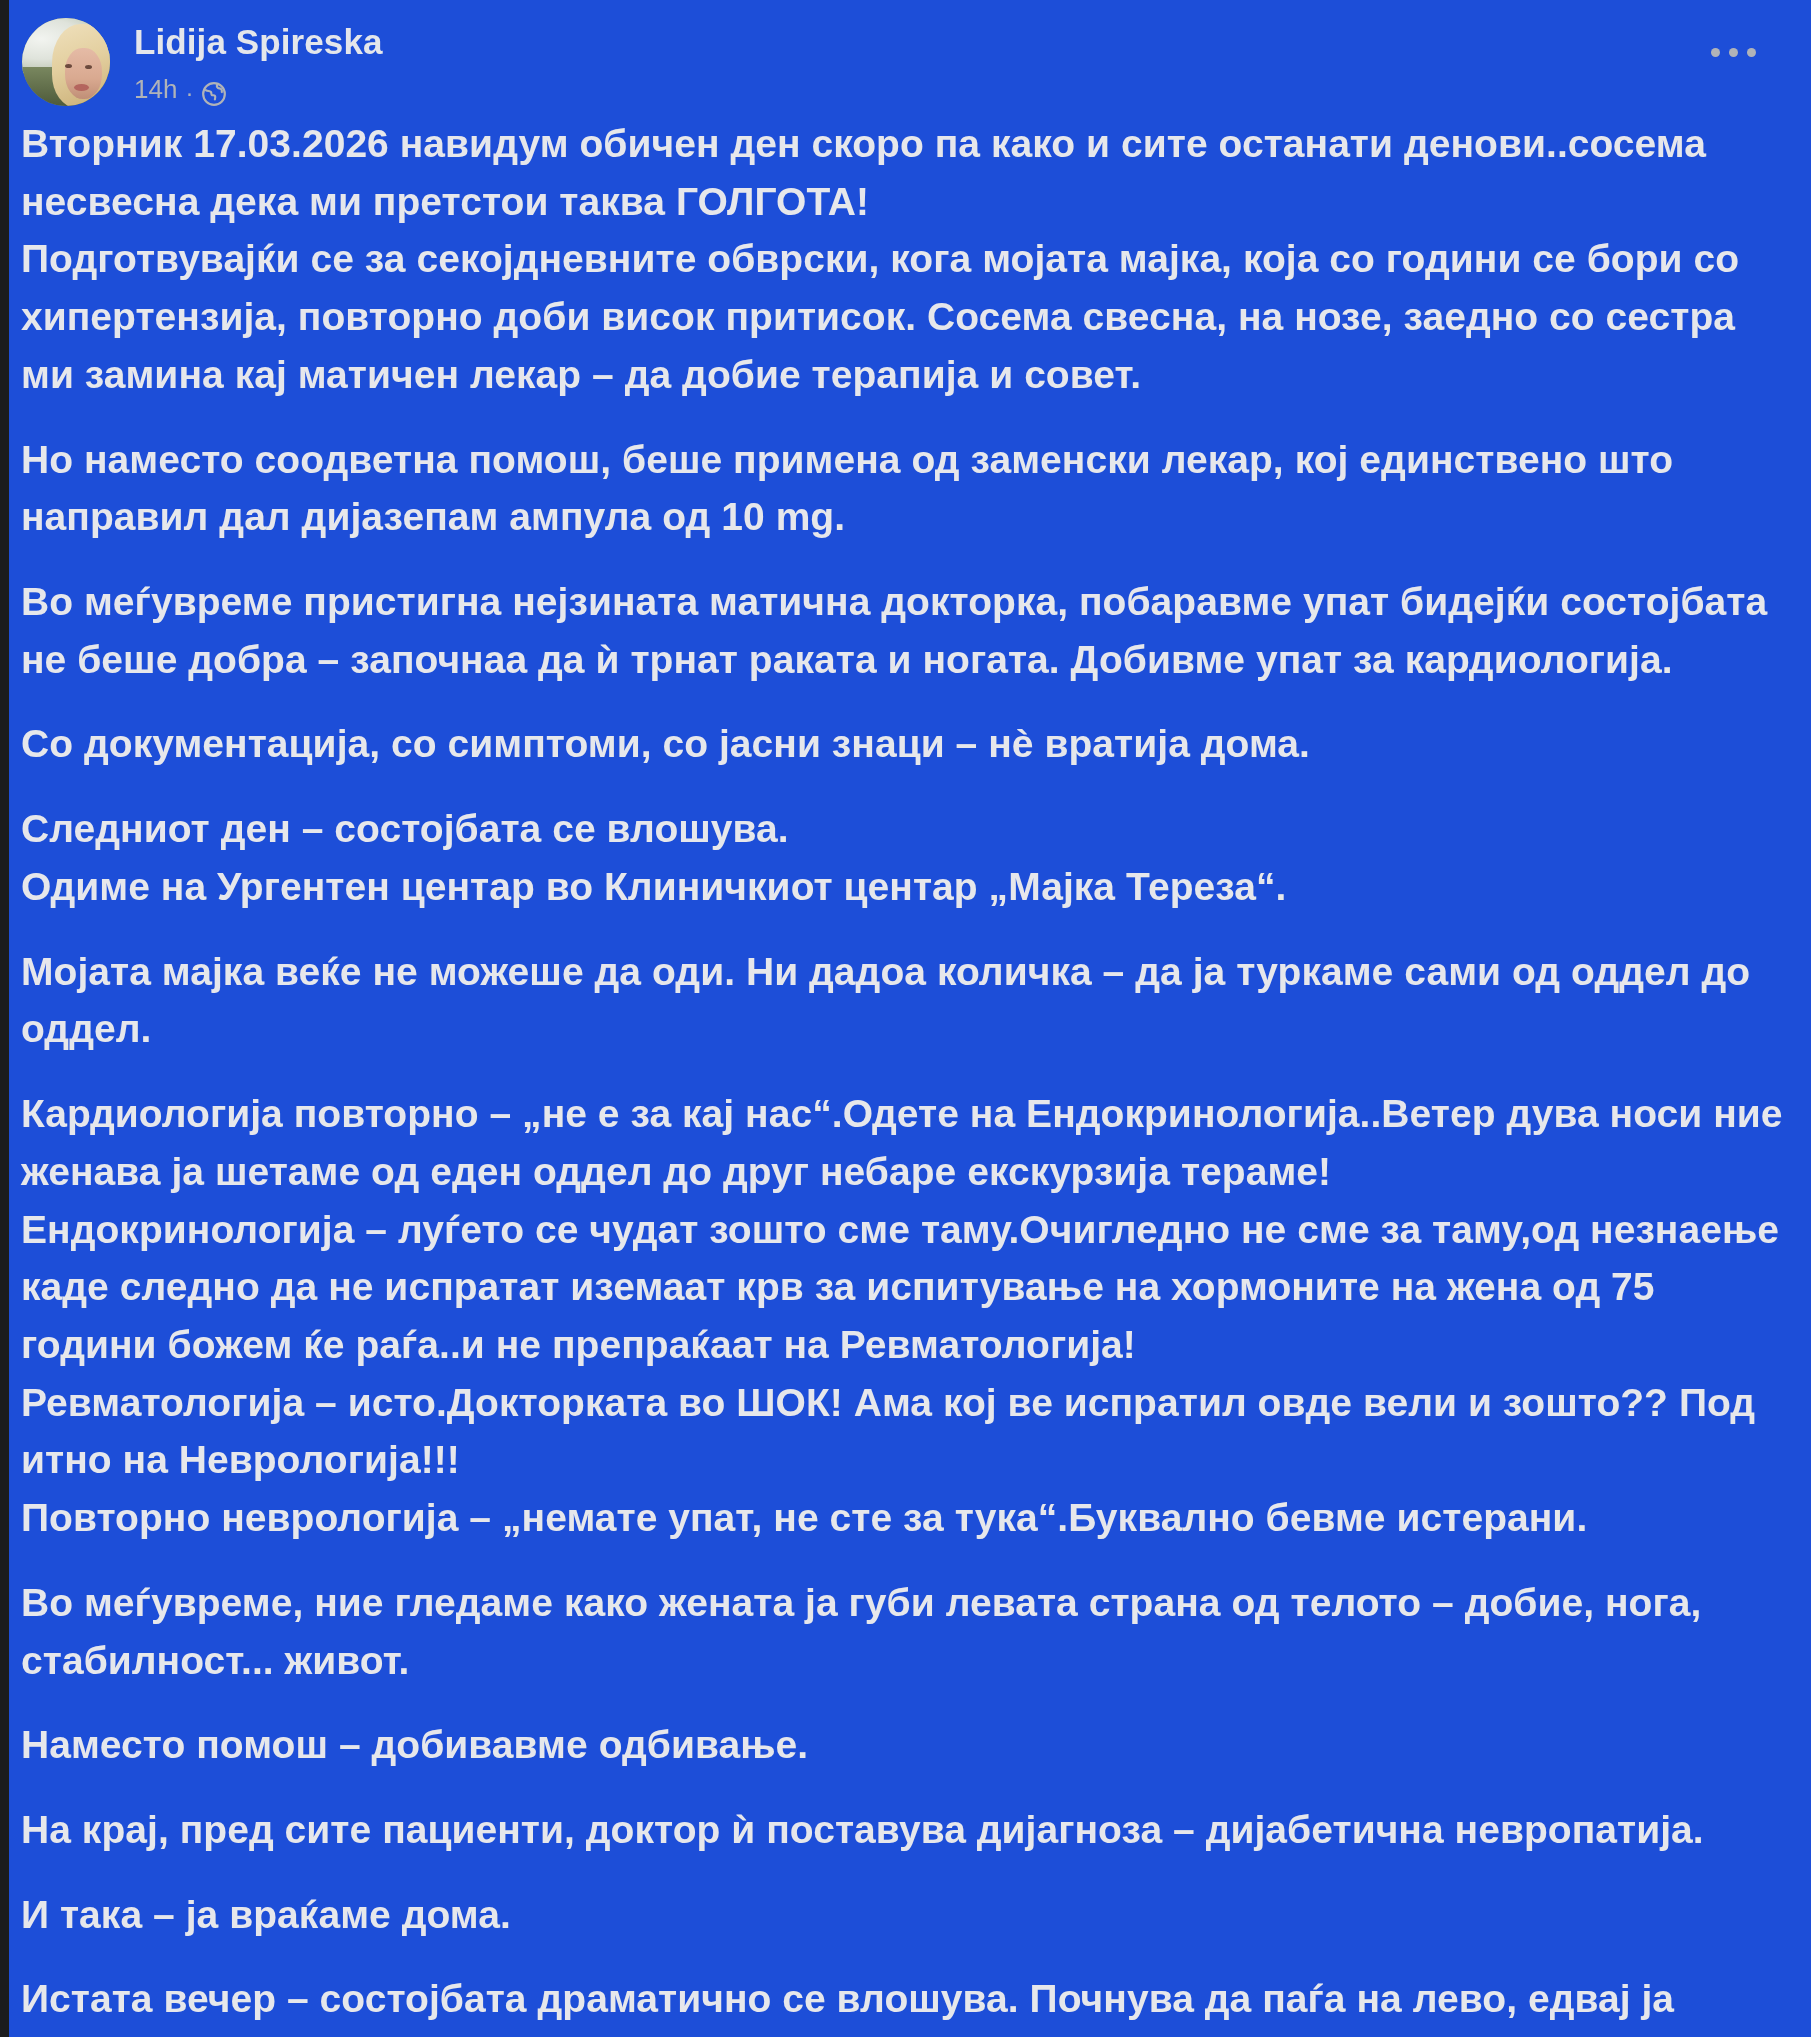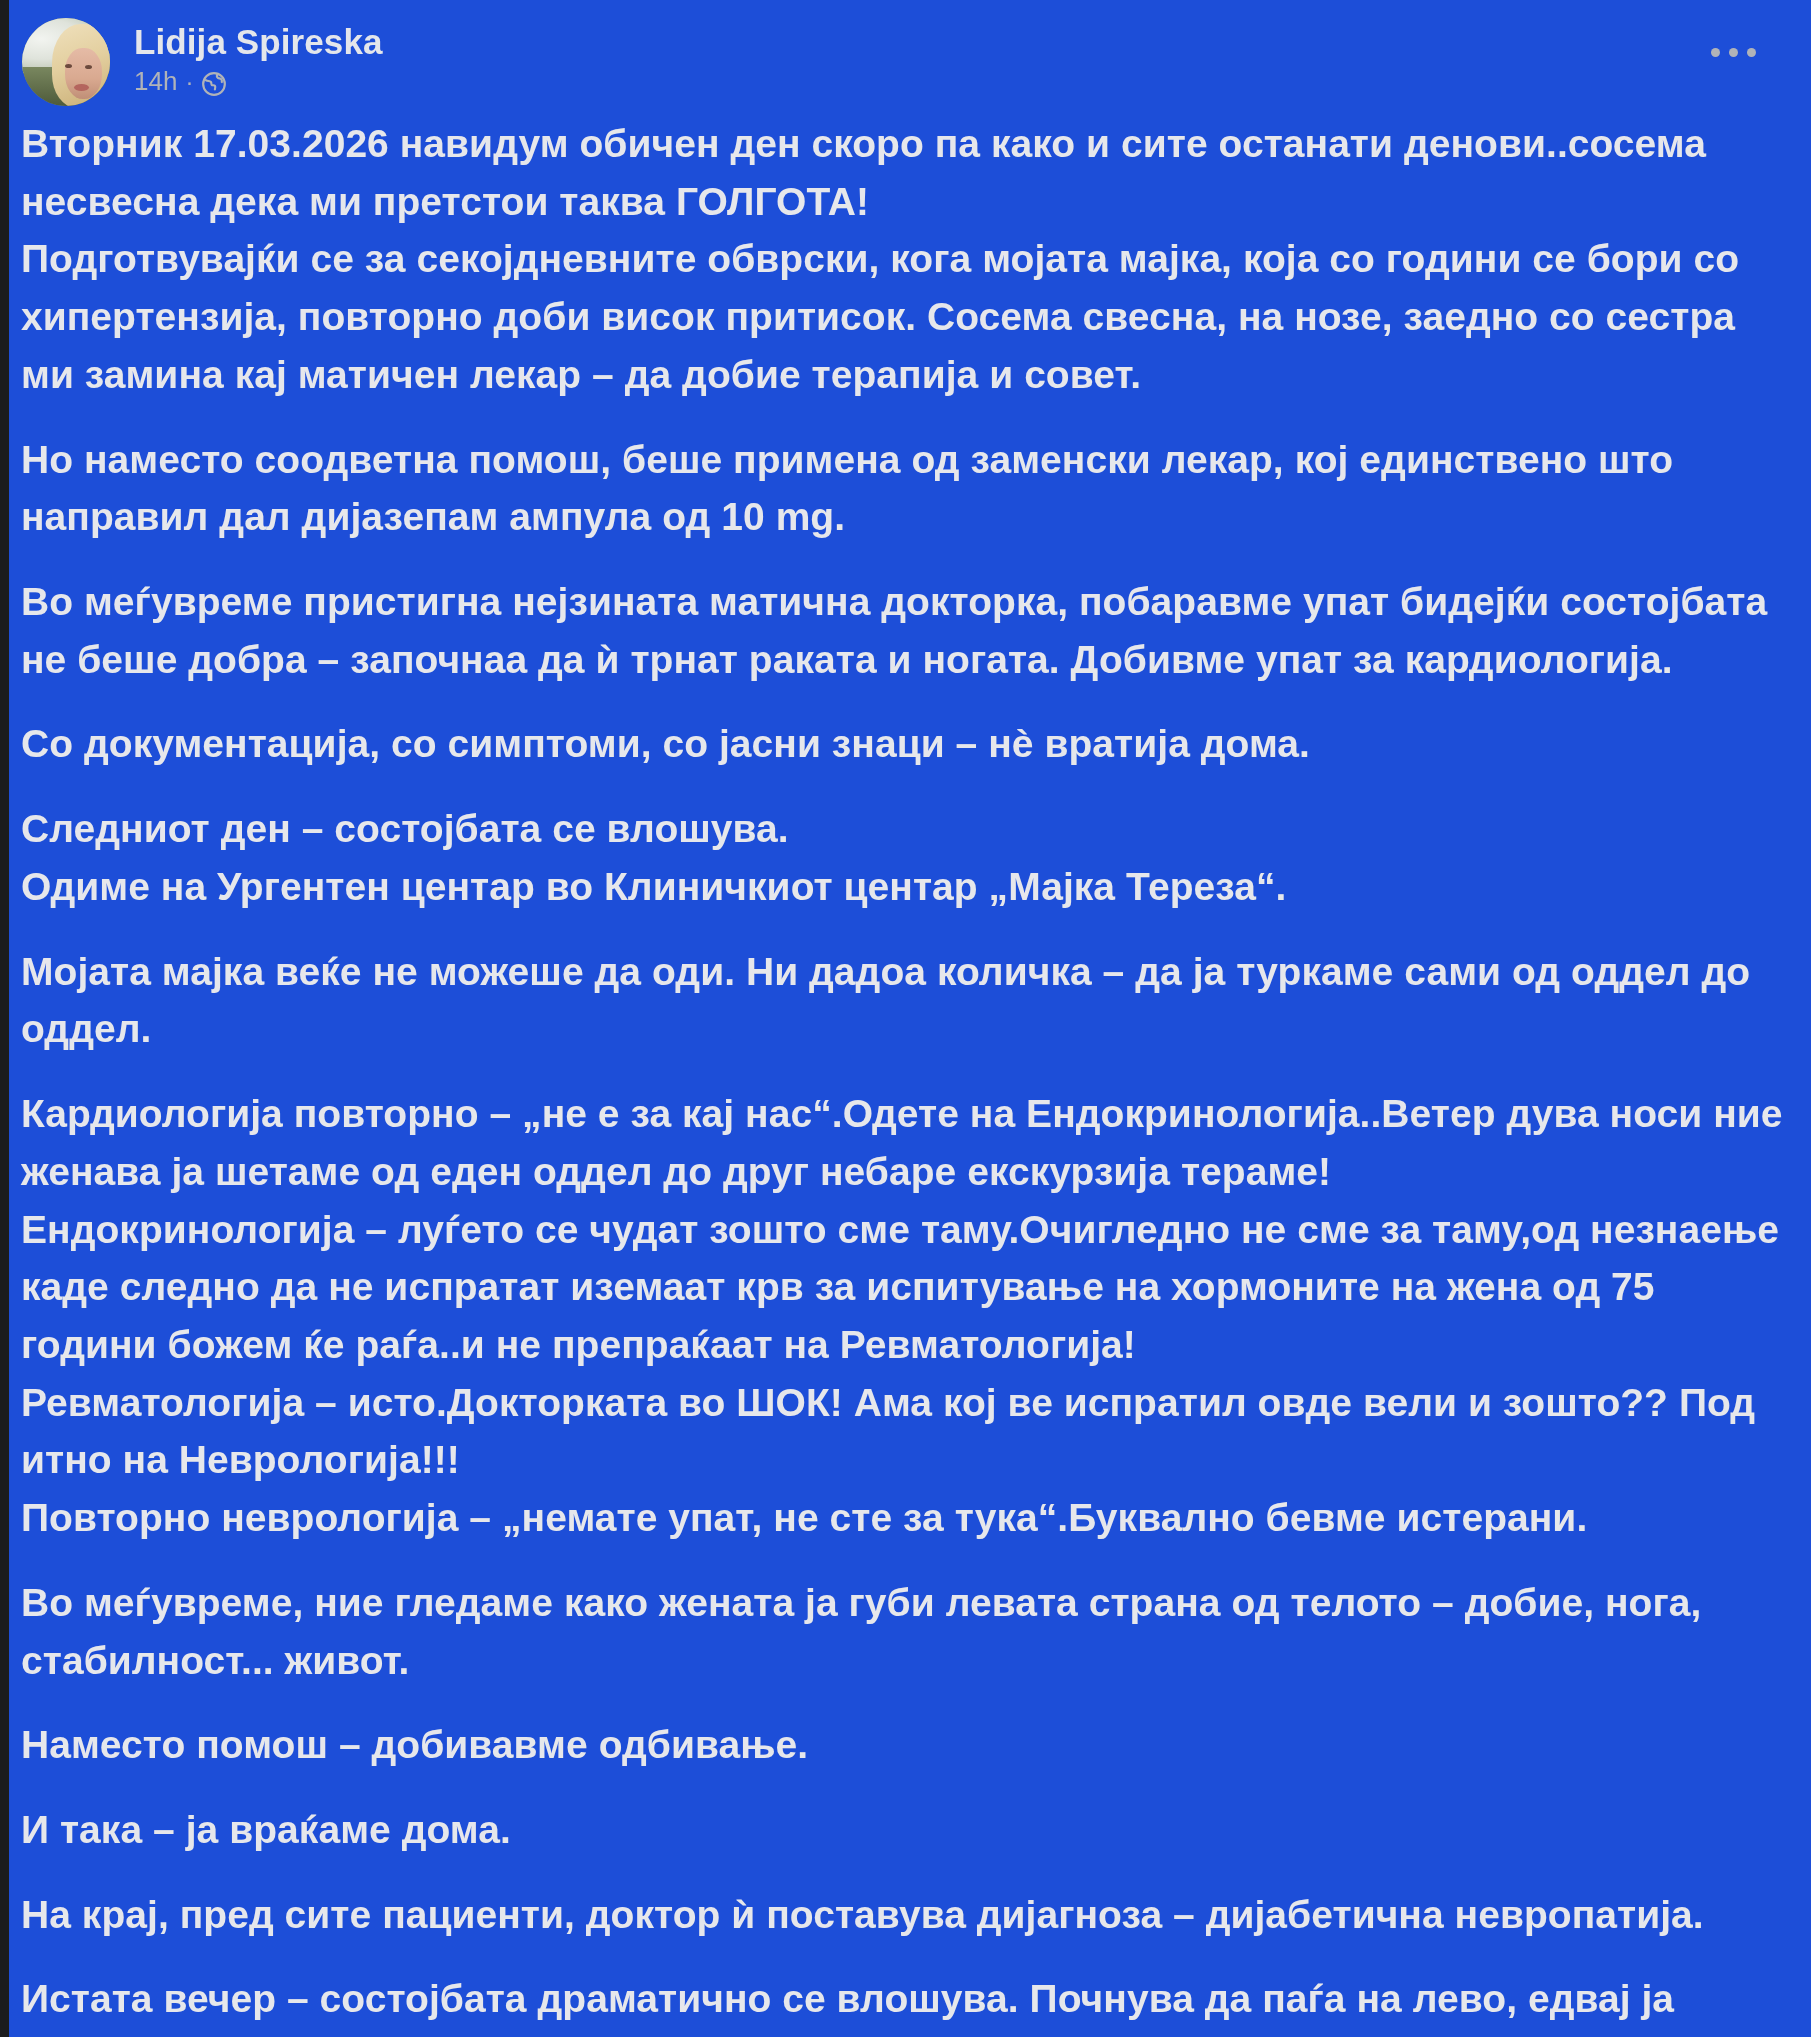--- a/index.html
+++ b/index.html
@@ -96,22 +96,22 @@
     font-size: 35px;
     font-weight: 700;
     color: #e4e6eb;
     letter-spacing: 0.1px;
     line-height: 1.12;
     white-space: nowrap;
   }
 
   .meta-row {
     display: flex;
-    align-items: center;
-    margin-top: 6px;
+    align-items: flex-end;
+    margin-top: 14px;
     color: #b0b3b8;
     font-size: 26px;
     line-height: 1.15;
   }
   .meta-time { color: #b0b3b8; }
   .meta-dot {
     margin: 0 8px;
     color: #b0b3b8;
     font-size: 24px;
     line-height: 1;
@@ -205,19 +205,19 @@
     <p class="para">Со документација, со симптоми, со јасни знаци – нè вратија дома.</p>
     <p class="para">Следниот ден – состојбата се влошува.
 Одиме на Ургентен центар во Клиничкиот центар „Мајка Тереза“.</p>
     <p class="para">Мојата мајка веќе не можеше да оди. Ни дадоа количка – да ја туркаме сами од оддел до оддел.</p>
     <p class="para">Кардиологија повторно – „не е за кај нас“.Одете на Ендокринологија..Ветер дува носи ние женава ја шетаме од еден оддел до друг небаре екскурзија тераме!
 Ендокринологија – луѓето се чудат зошто сме таму.Очигледно не сме за таму,од незнаење каде следно да не испратат иземаат крв за испитување на хормоните на жена од 75 години божем ќе раѓа..и не препраќаат на Ревматологија!
 Ревматологија – исто.Докторката во ШОК! Ама кој ве испратил овде вели и зошто?? Под итно на Неврологија!!!
 Повторно неврологија – „немате упат, не сте за тука“.Буквално бевме истерани.</p>
     <p class="para">Во меѓувреме, ние гледаме како жената ја губи левата страна од телото – добие, нога, стабилност... живот.</p>
     <p class="para">Наместо помош – добивавме одбивање.</p>
+    <p class="para">На крај, пред сите пациенти, доктор ѝ поставува дијагноза – дијабетична невропатија.</p>
     <p class="para">И така – ја враќаме дома.</p>
-    <p class="para">На крај, пред сите пациенти, доктор ѝ поставува дијагноза – дијабетична невропатија.</p>
     <p class="para">Истата вечер – состојбата драматично се влошува. Почнува да паѓа на лево, едвај ја внесуваме</p>
   </div>
 
 </div>
 
 
 </body></html>

